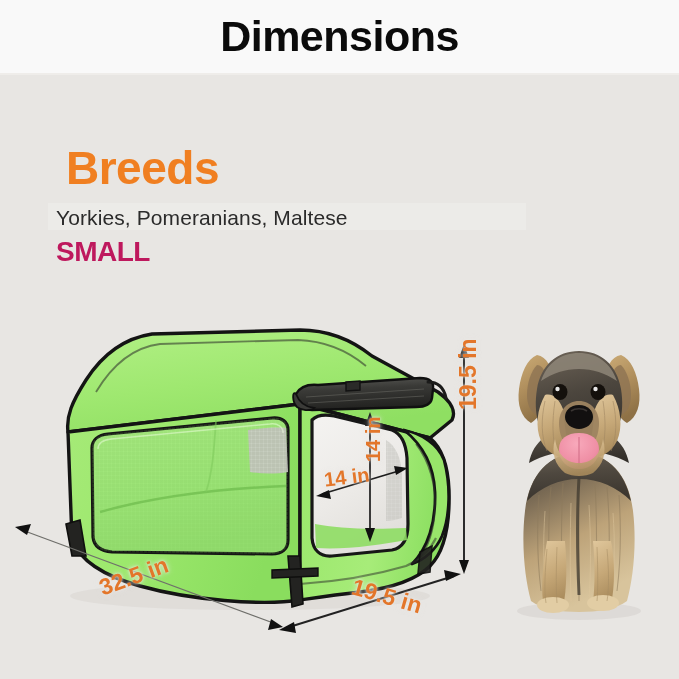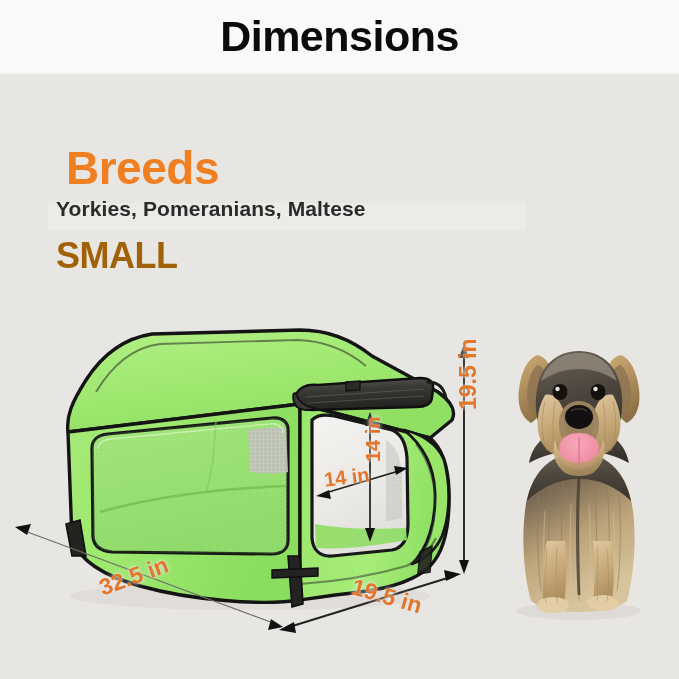--- a/index.html
+++ b/index.html
@@ -32,27 +32,27 @@
   .breeds-title{
     position:absolute;left:58px;top:145px;
     font-size:46px;font-weight:bold;color:#f07f21;
     letter-spacing:-0.5px;line-height:1;margin-left:8px;
   }
   .breeds-strip{
     position:absolute;left:48px;top:203px;width:478px;height:27px;
     background:#ecebe8;
   }
   .breeds-list{
-    position:absolute;left:56px;top:197px;
-    font-size:21px;font-weight:bold;color:#2b2b2b;
+    position:absolute;left:56px;top:206px;
+    font-size:21px;font-weight:normal;color:#2b2b2b;
     letter-spacing:0.1px;line-height:1.15;
   }
   .size-label{
     position:absolute;left:56px;top:238px;
-    font-size:36px;font-weight:bold;color:#a16207;
+    font-size:28px;font-weight:bold;color:#be185d;
     letter-spacing:-0.5px;line-height:1;
   }
 
   
   .crate-wrap{position:absolute;left:0;top:0;width:679px;height:679px;pointer-events:none;}
   .dim-wrap{position:absolute;left:0;top:0;width:679px;height:679px;}
 
   .dim-label{
     position:absolute;
     color:#e3762a;font-weight:bold;

